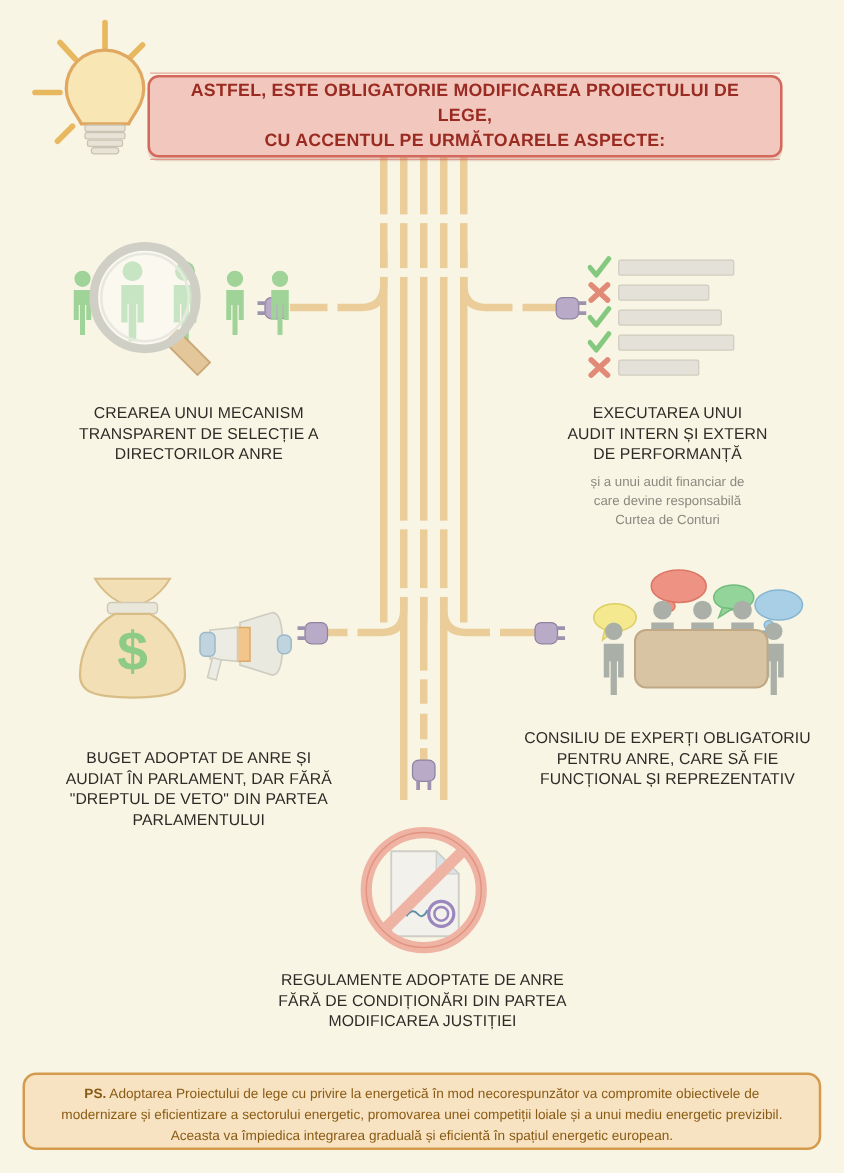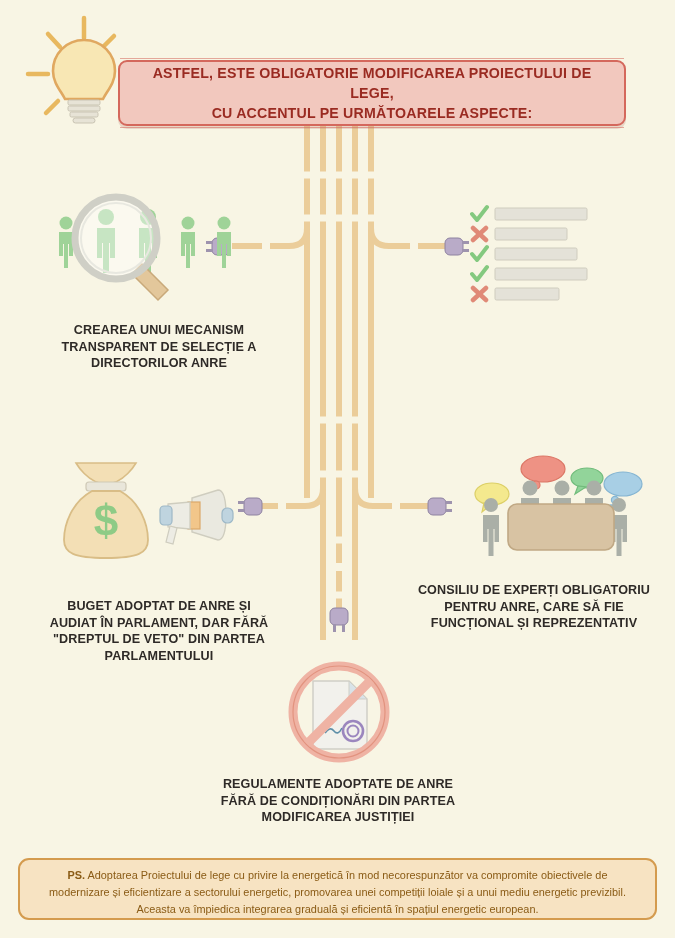--- a/index.html
+++ b/index.html
@@ -39,21 +39,21 @@
     letter-spacing:.2px;
     white-space:pre-line;
     font-family:"Liberation Sans", sans-serif;
   }
 
   
   .block{position:absolute;text-align:center;}
   .b-title{
     color:#2E2A27;
     font-size:12.6px;
-    font-weight:bold;
+    font-weight:normal;
     line-height:1.32;
     letter-spacing:.1px;
     white-space:pre-line;
     margin-top:6px;
   }
   .b-sub{
     color:#8C8880;
     font-size:10.6px;
     line-height:1.42;
     white-space:pre-line;
@@ -349,20 +349,28 @@
       <line x1="30" y1="89" x2="94" y2="25" stroke="#EFB3A4" stroke-width="9"></line>
     </svg>
   </div>
 
   <div class="block" id="block-selection">
     <div class="b-title">CREAREA UNUI MECANISM
 TRANSPARENT DE SELECȚIE A
 DIRECTORILOR ANRE</div>
   </div>
 
+  <div class="block" id="block-audit">
+    <div class="b-title">EXECUTAREA UNUI
+AUDIT INTERN ȘI EXTERN
+DE PERFORMANȚĂ</div>
+    <div class="b-sub">și a unui audit financiar de
+care devine responsabilă
+Curtea de Conturi</div>
+  </div>
 
   <div class="block" id="block-budget">
     <div class="b-title">BUGET ADOPTAT DE ANRE ȘI
 AUDIAT ÎN PARLAMENT, DAR FĂRĂ
 "DREPTUL DE VETO" DIN PARTEA
 PARLAMENTULUI</div>
   </div>
 
   <div class="block" id="block-council">
     <div class="b-title">CONSILIU DE EXPERȚI OBLIGATORIU

